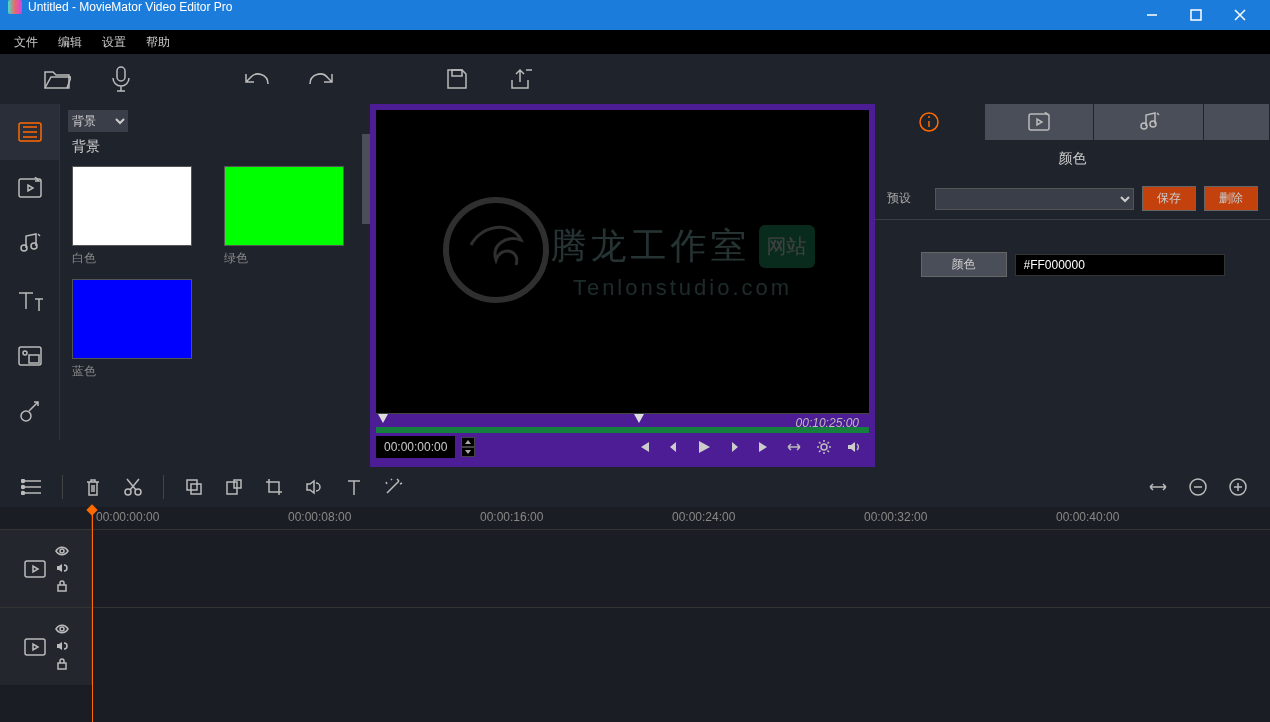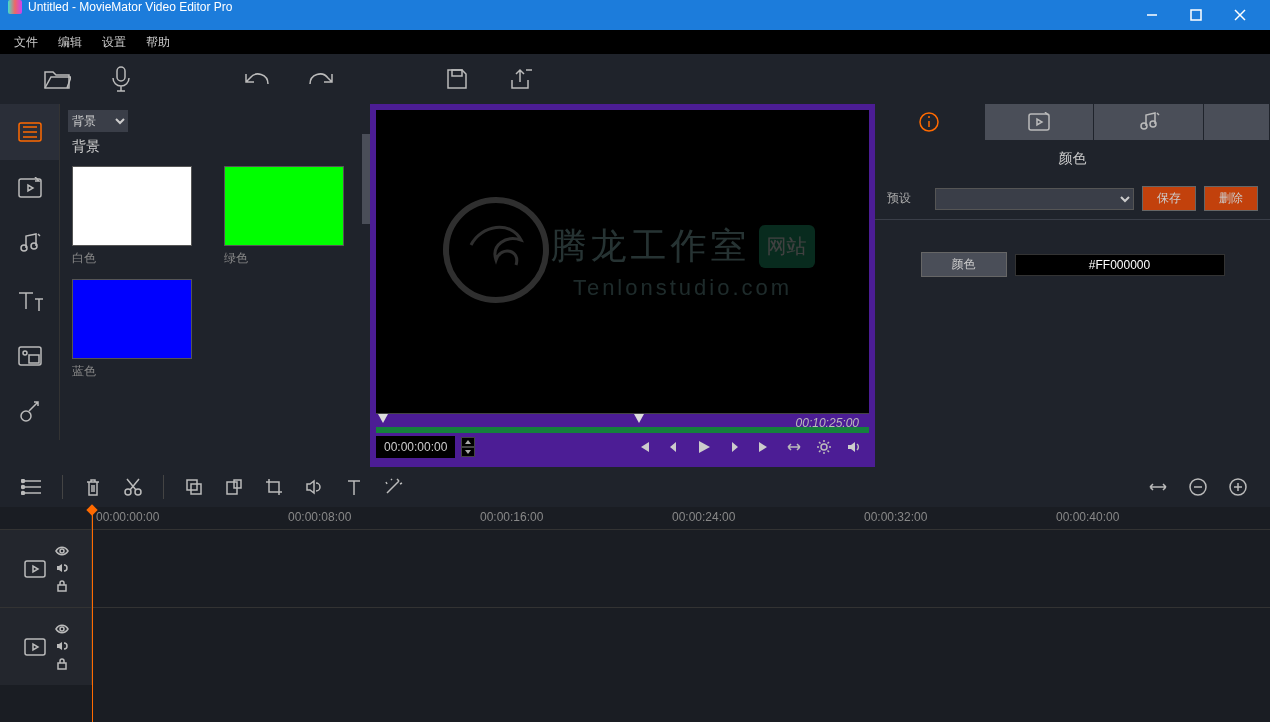--- a/index.html
+++ b/index.html
@@ -65,21 +65,21 @@
 .insp-tabs .t.active { background: #1f232b; }
 .insp-tabs .t.active svg { stroke: #ff6a00; }
 .insp-tabs .t:last-child { flex: 0.6; }
 .insp-title { text-align: center; color: #ccc; font-size: 14px; margin: 10px 0 14px; }
 .insp-row { display: flex; align-items: center; padding: 4px 12px; gap: 8px; }
 .insp-row label { width: 40px; color: #aaa; }
 .insp-row select,.insp-row input[type=text] { background: #3a3e48; border: 1px solid #555; color: #ccc; height: 22px; padding: 0 4px; }
 .insp-row .btn { background: #c2410c; border: 1px solid #666; color: #ccc; padding: 3px 14px; }
 .insp-row.centered { justify-content: center; margin-top: 28px; }
 .colorbtn { background: #4a4e58; border: 1px solid #666; color: #ccc; padding: 3px 30px; }
-.colorval { background: #000; border: 1px solid #333; padding: 3px 8px; width: 210px; color: #fff; text-align: center; }
+.colorval { background: #000; border: 1px solid #333; padding: 3px 8px; width: 210px; color: #fff; }
 .hr { border-top: 1px solid #3a3e48; margin: 4px 0 0; }
 
 
 .timeline { background: #1f232b; }
 .ttoolbar { height: 40px; display: flex; align-items: center; padding: 0 12px; }
 .ttoolbar .ttb { width: 40px; display: flex; align-items: center; justify-content: center; }
 .ttoolbar .sep { width: 1px; height: 24px; background: #444; margin: 0 10px; }
 .ttoolbar .spacer { flex: 1; }
 .ruler { height: 22px; display: flex; background: #1a1d23; position: relative; }
 .ruler .head { width: 92px; border-right: 1px solid #333; }

